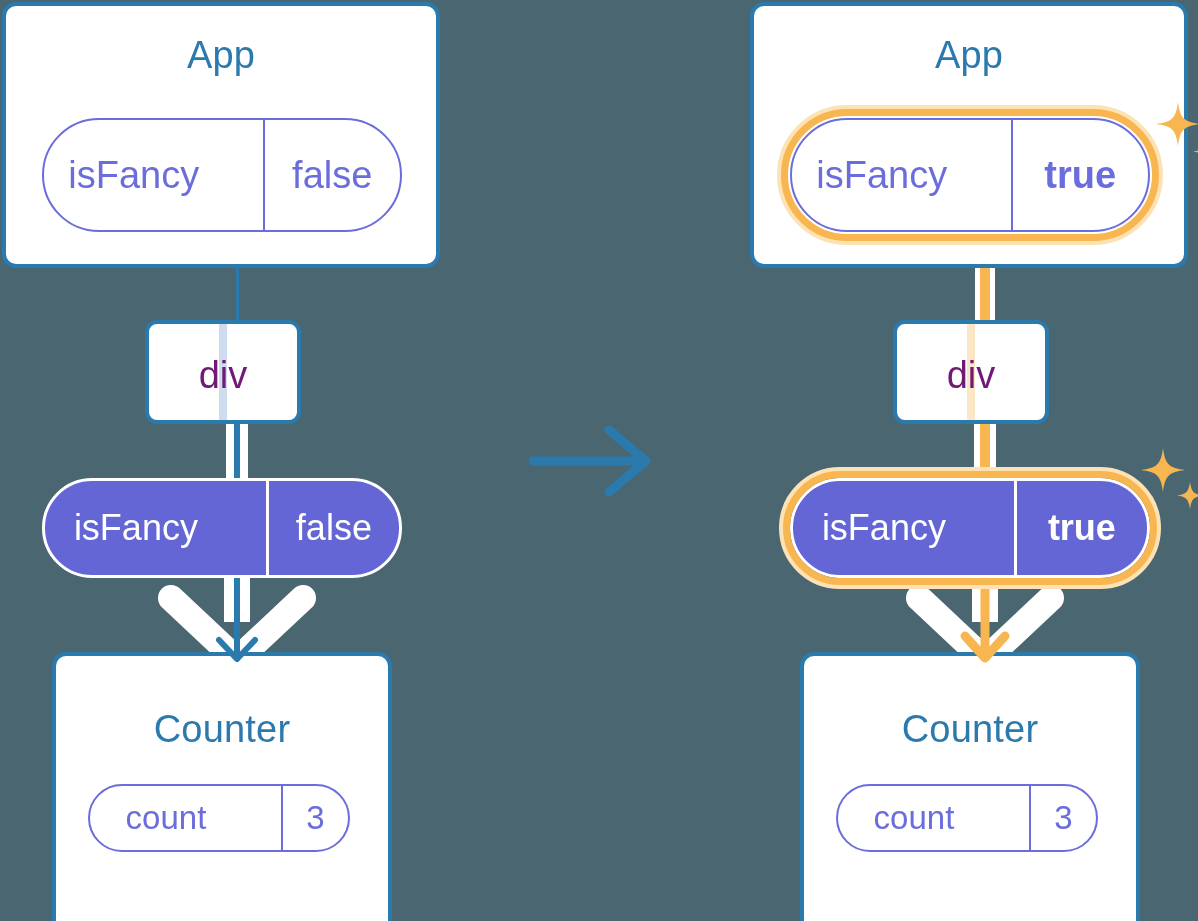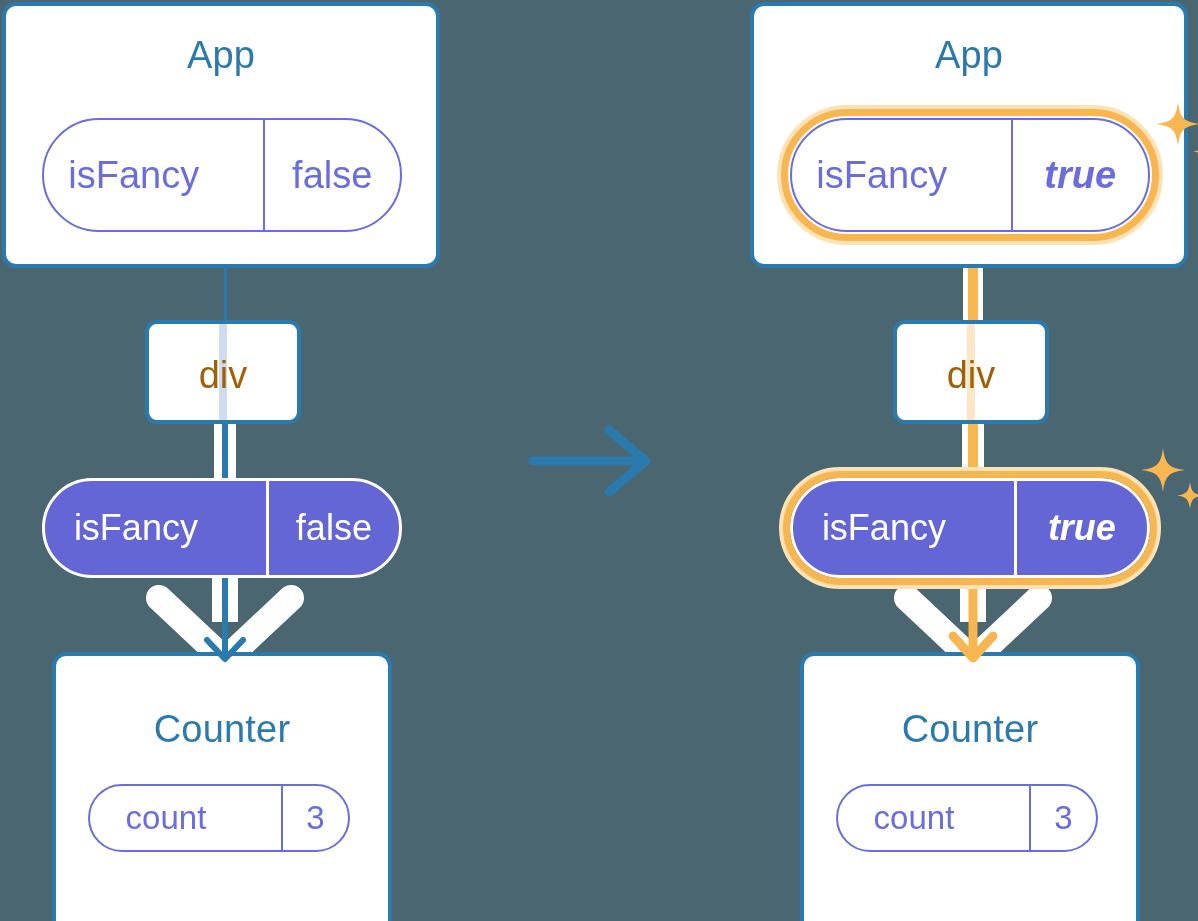--- a/index.html
+++ b/index.html
@@ -17,20 +17,21 @@
     position: relative;
     width: 1198px;
     height: 921px;
     background: #4a6670;
   }
   .panel {
     position: absolute;
     top: 0;
     width: 450px;
     height: 921px;
+    padding-left: 24px;
   }
   #panel-before { left: 0; }
   #panel-after  { left: 748px; }
 
   
   .card {
     position: absolute;
     background: #ffffff;
     border: 4px solid #2b7aad;
     border-radius: 14px;
@@ -61,21 +62,21 @@
     top: 320px;
     width: 156px;
     height: 104px;
     border-radius: 12px;
     z-index: 7;
   }
   .div-label {
     position: absolute;
     left: 0; right: 8px; top: 30px;
     text-align: center;
-    color: #a16207;
+    color: #701a75;
     font-size: 38px;
     z-index: 3;
     position: relative;
   }
   .div-inner {
     position: relative;
     width: 100%;
     height: 100%;
   }
   
@@ -163,21 +164,21 @@
     left: 42px;
     top: 478px;
     width: 360px;
     height: 100px;
     font-size: 36px;
     z-index: 9;
   }
   .props-pill .cell.name  { width: 208px; }
   .props-pill .cell.value { width: 152px; }
 
-  .bold { font-weight: bold; font-style: italic; }
+  .bold { font-weight: bold; }
 
   
   .ring {
     position: absolute;
     border-radius: 999px;
     box-sizing: border-box;
     pointer-events: none;
   }
   .ring-outer {
     border: 9px solid #fce2b4;

